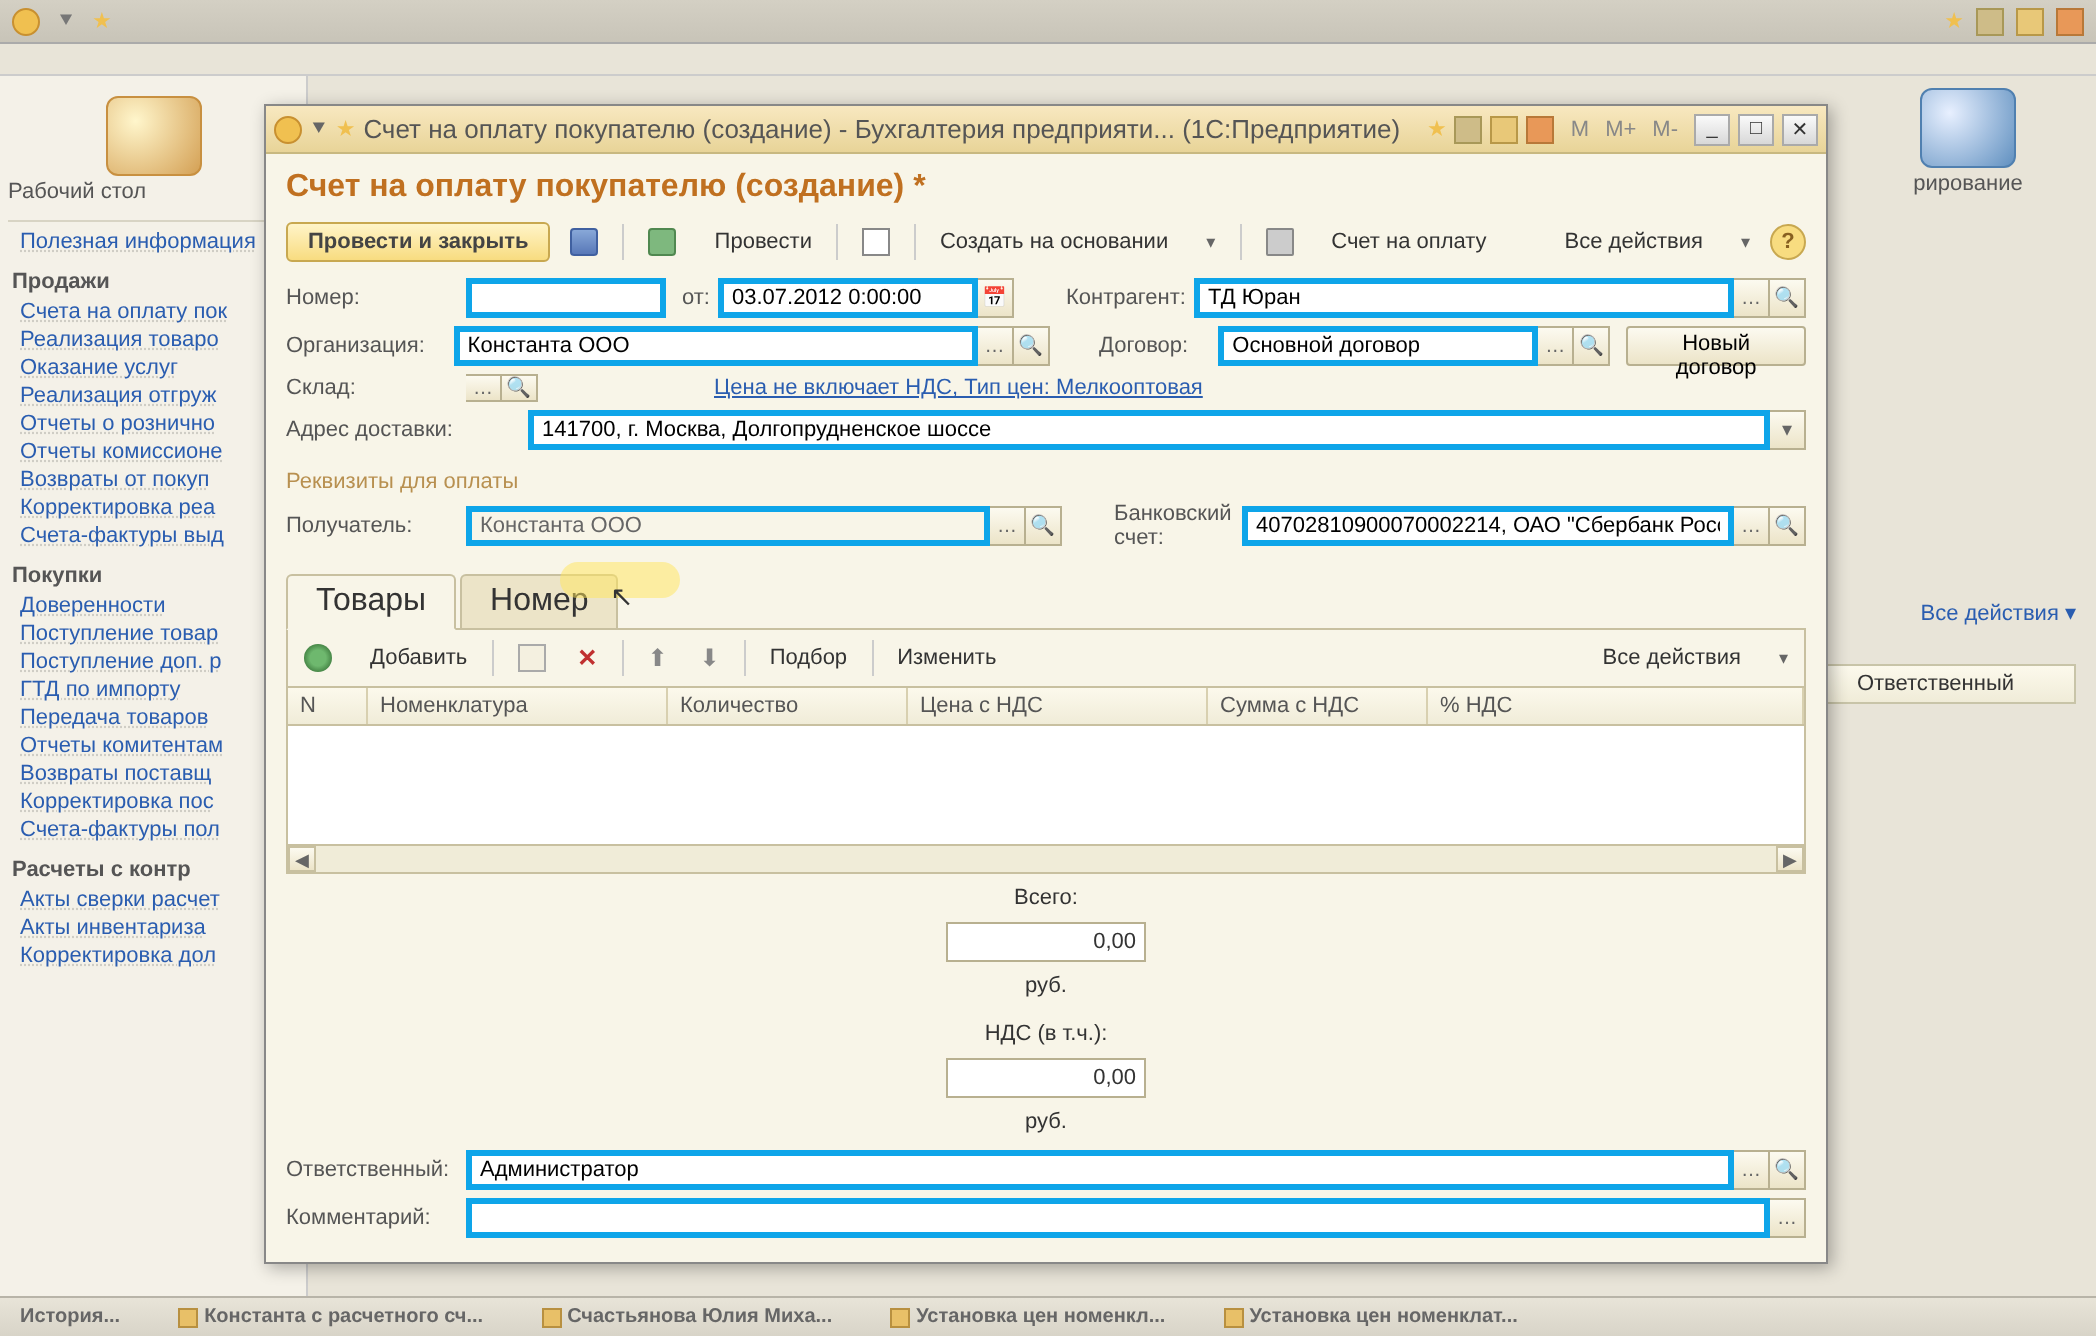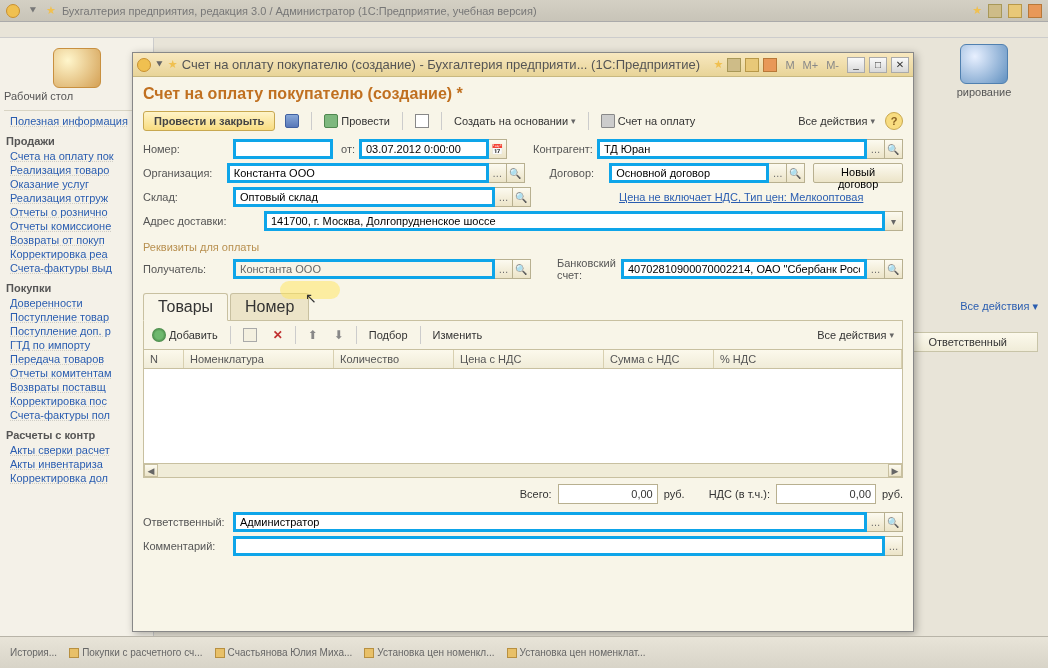--- a/index.html
+++ b/index.html
@@ -31,21 +31,21 @@
   
   .modal-titlebar { height: 24px; background: linear-gradient(#f8e8c0, #e8d498); border-bottom: 1px solid #c8b880; display: flex; align-items: center; padding: 0 4px; gap: 4px; }
   .modal-titlebar .mt-title { flex: 1; color: #555; font-size: 13px; white-space: nowrap; overflow: hidden; }
   .modal-titlebar .winbtn { width: 18px; height: 16px; border: 1px solid #aaa; background: linear-gradient(#fafafa,#d8d8d8); display: inline-flex; align-items: center; justify-content: center; font-size: 10px; cursor: pointer; }
   
   .modal-content { flex: 1; padding: 8px 10px; overflow: hidden; display: flex; flex-direction: column; }
   .doc-title { color: #c07020; font-size: 16px; font-weight: bold; margin-bottom: 8px; }
   
   .cmdbar { display: flex; align-items: center; gap: 4px; margin-bottom: 8px; }
   .btn-primary { background: linear-gradient(#fff4c8, #f8dc80); border: 1px solid #c8a850; padding: 3px 10px; font-weight: bold; color: #444; border-radius: 3px; cursor: pointer; font-size: 11px; }
-  .btn-flat { background: none; border: none; padding: 3px 6px; color: #333; cursor: pointer; font-size: 11px; display: inline-flex; align-items: center; gap: 3px; text-align: center; }
+  .btn-flat { background: none; border: none; padding: 3px 6px; color: #333; cursor: pointer; font-size: 11px; display: inline-flex; align-items: center; gap: 19px; text-align: center; }
   .vsep { width: 1px; height: 18px; background: #ccc; margin: 0 2px; }
   .cmdbar .spacer { flex: 1; }
   .help-btn { width: 18px; height: 18px; border-radius: 50%; background: #f8dc80; border: 1px solid #c8a850; display: inline-flex; align-items: center; justify-content: center; font-weight: bold; color: #886020; cursor: pointer; }
   
   .ico { width: 14px; height: 14px; display: inline-block; }
   .ico-save { background: linear-gradient(#88a8d8,#5878b8); border: 1px solid #4060a0; border-radius:2px;}
   .ico-doc { background: #fff; border: 1px solid #888; position: relative; }
   .ico-green { background: #7eb87e; border:1px solid #508850; border-radius:2px;}
   .ico-print { background:#ccc;border:1px solid #888;border-radius:1px;}
   .ico-plus { background: radial-gradient(circle,#6eb86e 40%,#488848 70%); border-radius:50%;}
@@ -76,36 +76,35 @@
   .grid-toolbar .spacer { flex:1; }
   
   .grid { border: 1px solid #c8c0a0; border-top: none; height: 128px; display:flex;flex-direction:column; }
   .grid-head { display: flex; background: linear-gradient(#fcf9ec,#f0ecd8); border-bottom: 1px solid #c8c0a0; }
   .gh { padding: 3px 6px; border-right: 1px solid #d8d0b0; font-size: 11px; color: #555; }
   .grid-body { flex:1; background:#fff; }
   .grid-scroll { height: 14px; background: #f0ecd8; border-top: 1px solid #c8c0a0; display:flex; }
   .grid-scroll .sc-l,.grid-scroll .sc-r { width:14px;border:1px solid #c8c0a0;background:linear-gradient(#fcfaf0,#ece4c8);display:inline-flex;align-items:center;justify-content:center;font-size:9px;color:#666;}
   .grid-scroll .sc-track{flex:1;}
   
-  .totals-row { display: flex; align-items: center; justify-content: flex-end; gap: 6px; margin-top: 6px; font-size: 11px; }
+  .totals-row { display: flex; align-items: center; justify-content: flex-end; gap: 6px; margin-top: 6px; font-size: 11px; flex-direction: column; }
   .totals-row .val-box { border: 1px solid #b8b090; background: #fff; height: 20px; width: 100px; padding: 0 4px; text-align: right; line-height: 18px; }
   
-  .statusbar { position: absolute; bottom: 0; left: 0; right: 0; height: 32px; background: linear-gradient(#e8e4d8,#d8d4c8); border-top: 1px solid #b8b4a8; display: flex; align-items: center; padding: 0 4px; gap: 0; font-size: 10px; color: #666; }
+  .statusbar { position: absolute; bottom: 0; left: 0; right: 0; height: 20px; background: linear-gradient(#e8e4d8,#d8d4c8); border-top: 1px solid #b8b4a8; display: flex; align-items: center; padding: 0 4px; gap: 17px; font-size: 10px; color: #666; font-weight: bold; }
   .sb-item { display: inline-flex; align-items: center; gap: 3px; padding: 0 6px; cursor: pointer; white-space:nowrap; overflow:hidden;}
   .sb-ico { width: 10px; height: 10px; background: #e8c068; border: 1px solid #b89040; }
   .dd-arrow::after { content: " ▾"; font-size: 9px; color: #666; }
 </style>
 </head>
 <body>
 
 <div class="main-titlebar">
   <span class="tb-icon" style="background:#f0c050;border:1px solid #c89030;border-radius:50%;"></span>
   <span class="tb-icon">⯆</span>
   <span style="color:#f0c050;">★</span>
-  <span>Бухгалтерия предприятия, редакция 3.0 / Администратор   (1С:Предприятие, учебная версия)</span>
   <span class="spacer"></span>
   <span style="color:#f0c050;">★</span>
   <span style="width:14px;height:14px;background:#cebc88;border:1px solid #a89858;"></span>
   <span style="width:14px;height:14px;background:#e8c878;border:1px solid #b89848;"></span>
   <span style="width:14px;height:14px;background:#e89858;border:1px solid #b87838;"></span>
 </div>
 <div class="main-toolbar"></div>
 
 <div class="main-body">
   <div class="sidebar">
@@ -225,21 +224,20 @@
         <input class="input-text" style="width: 160px;" value="Основной договор">
         <span class="ig-btn">…</span>
         <span class="ig-btn">🔍</span>
       </span>
       <button class="btn-std" style="margin-left:4px;">Новый договор</button>
     </div>
 
     <div class="form-row">
       <label class="lbl-w1">Склад:</label>
       <span class="input-group">
-        <input class="input-text" style="width: 262px;" value="Оптовый склад">
         <span class="ig-btn">…</span>
         <span class="ig-btn">🔍</span>
       </span>
       <span style="width:80px;"></span>
       <span class="link-text">Цена не включает НДС, Тип цен: Мелкооптовая</span>
     </div>
 
     <div class="form-row">
       <label class="lbl-w1">Адрес доставки:</label>
       <span class="input-group" style="flex:1;">
@@ -345,21 +343,21 @@
 
 <div style="position:absolute;left:280px;top:281px;width:60px;height:18px;background:rgba(255,230,90,0.5);border-radius:9px;pointer-events:none;"></div>
 <div style="position:absolute;left:305px;top:290px;font-size:14px;pointer-events:none;">↖</div>
 
 <div class="statusbar">
   <span class="sb-item">
       <span>История...</span>
     </span>
   <span class="sb-item">
       <span class="sb-ico"></span>
-      <span>Покупки с расчетного сч...</span>
+      <span>Константа с расчетного сч...</span>
     </span>
   <span class="sb-item">
       <span class="sb-ico"></span>
       <span>Счастьянова Юлия Миха...</span>
     </span>
   <span class="sb-item">
       <span class="sb-ico"></span>
       <span>Установка цен номенкл...</span>
     </span>
   <span class="sb-item">

